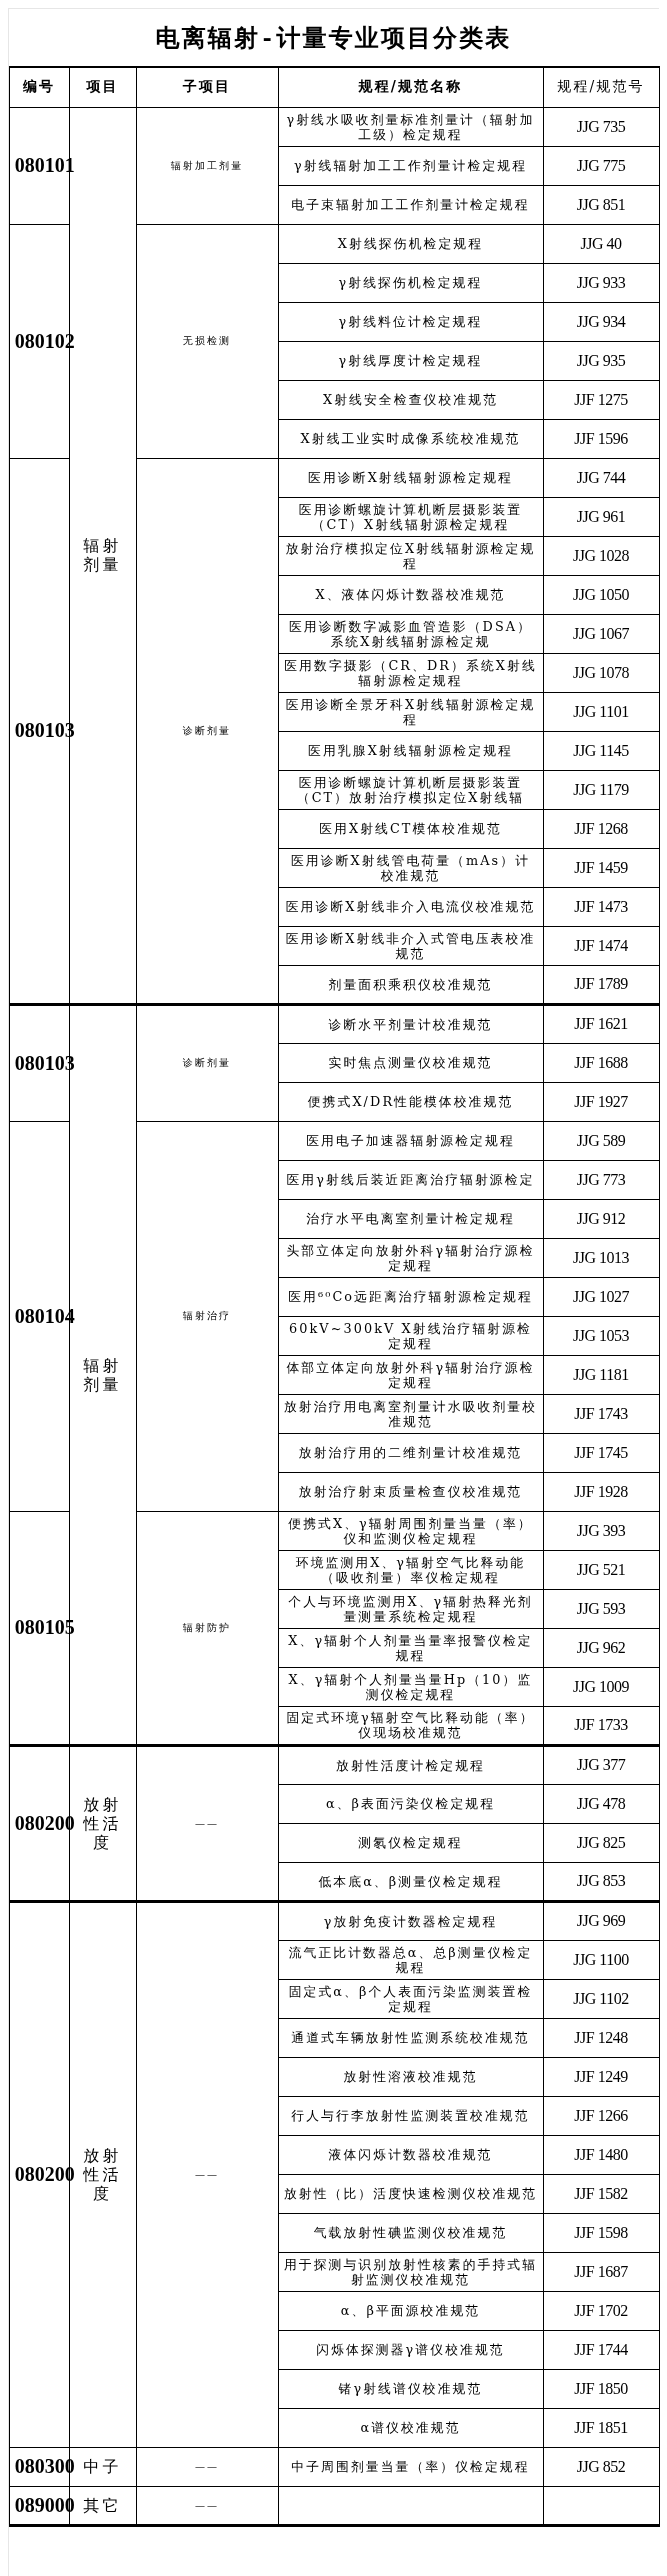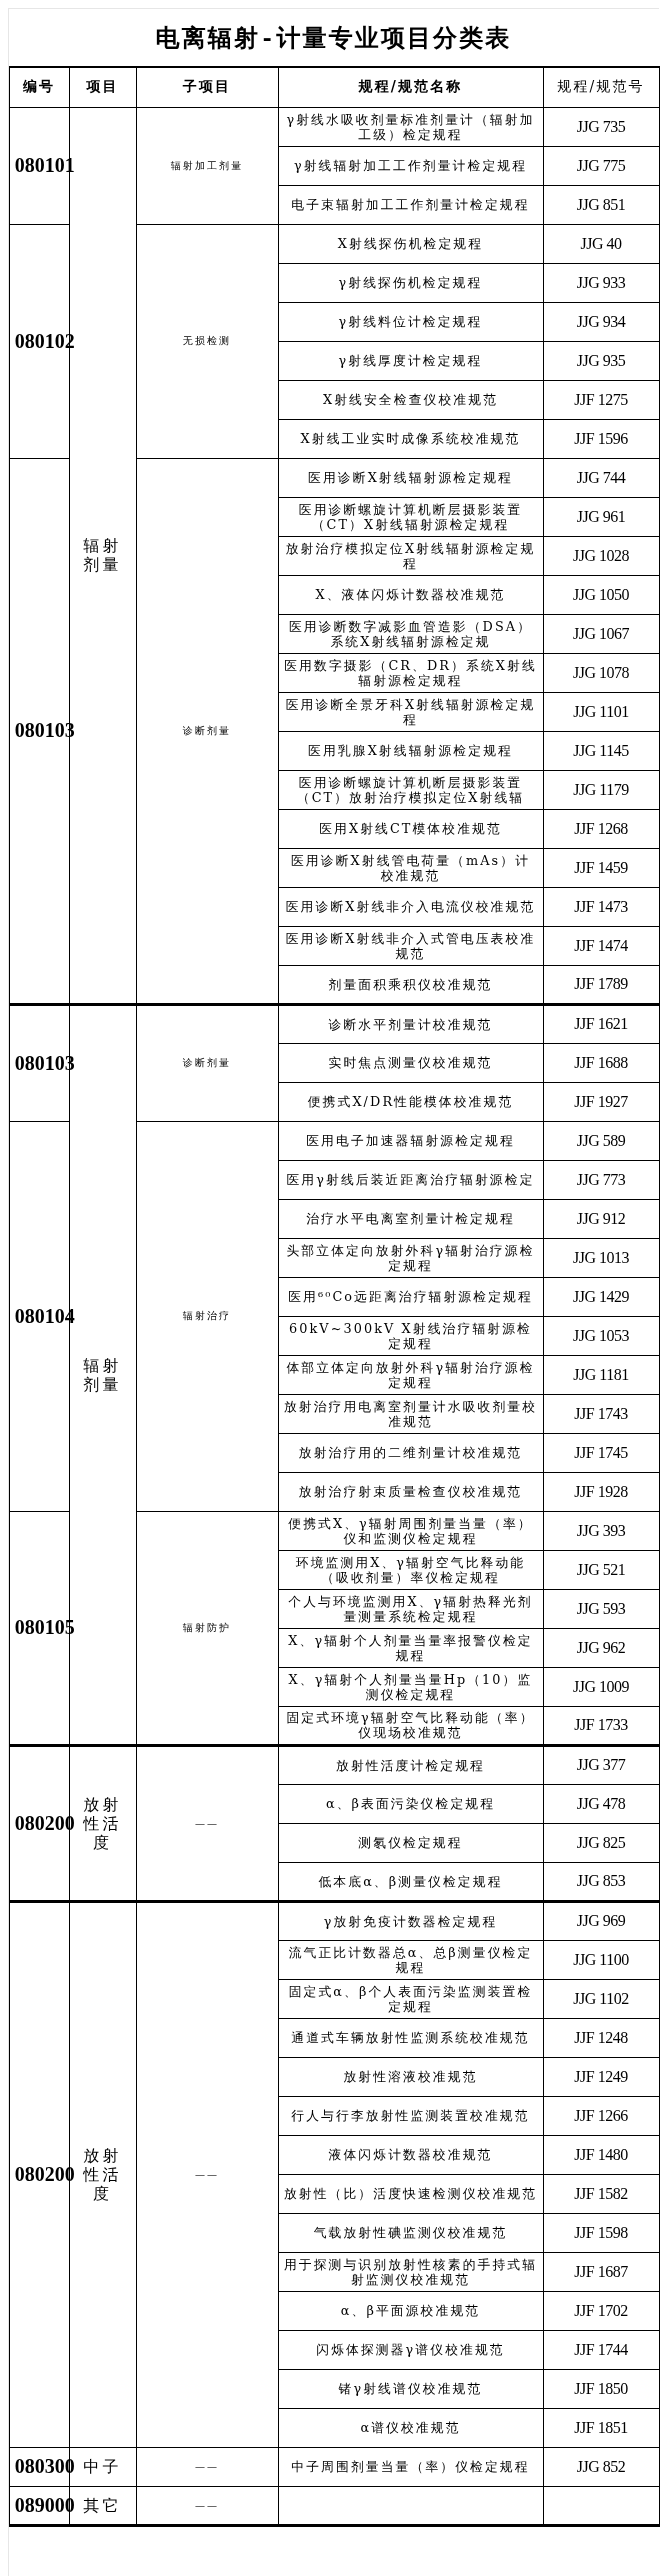--- a/index.html
+++ b/index.html
@@ -183,21 +183,21 @@
       <tr class="r">
         <td class="name">治疗水平电离室剂量计检定规程</td>
         <td class="std">JJG 912</td>
       </tr>
       <tr class="r">
         <td class="name">头部立体定向放射外科γ辐射治疗源检定规程</td>
         <td class="std">JJG 1013</td>
       </tr>
       <tr class="r">
         <td class="name">医用⁶⁰Co远距离治疗辐射源检定规程</td>
-        <td class="std">JJG 1429</td>
+        <td class="std">JJG 1027</td>
       </tr>
       <tr class="r">
         <td class="name">60kV~300kV X射线治疗辐射源检定规程</td>
         <td class="std">JJG 1053</td>
       </tr>
       <tr class="r">
         <td class="name">体部立体定向放射外科γ辐射治疗源检定规程</td>
         <td class="std">JJG 1181</td>
       </tr>
       <tr class="r">

